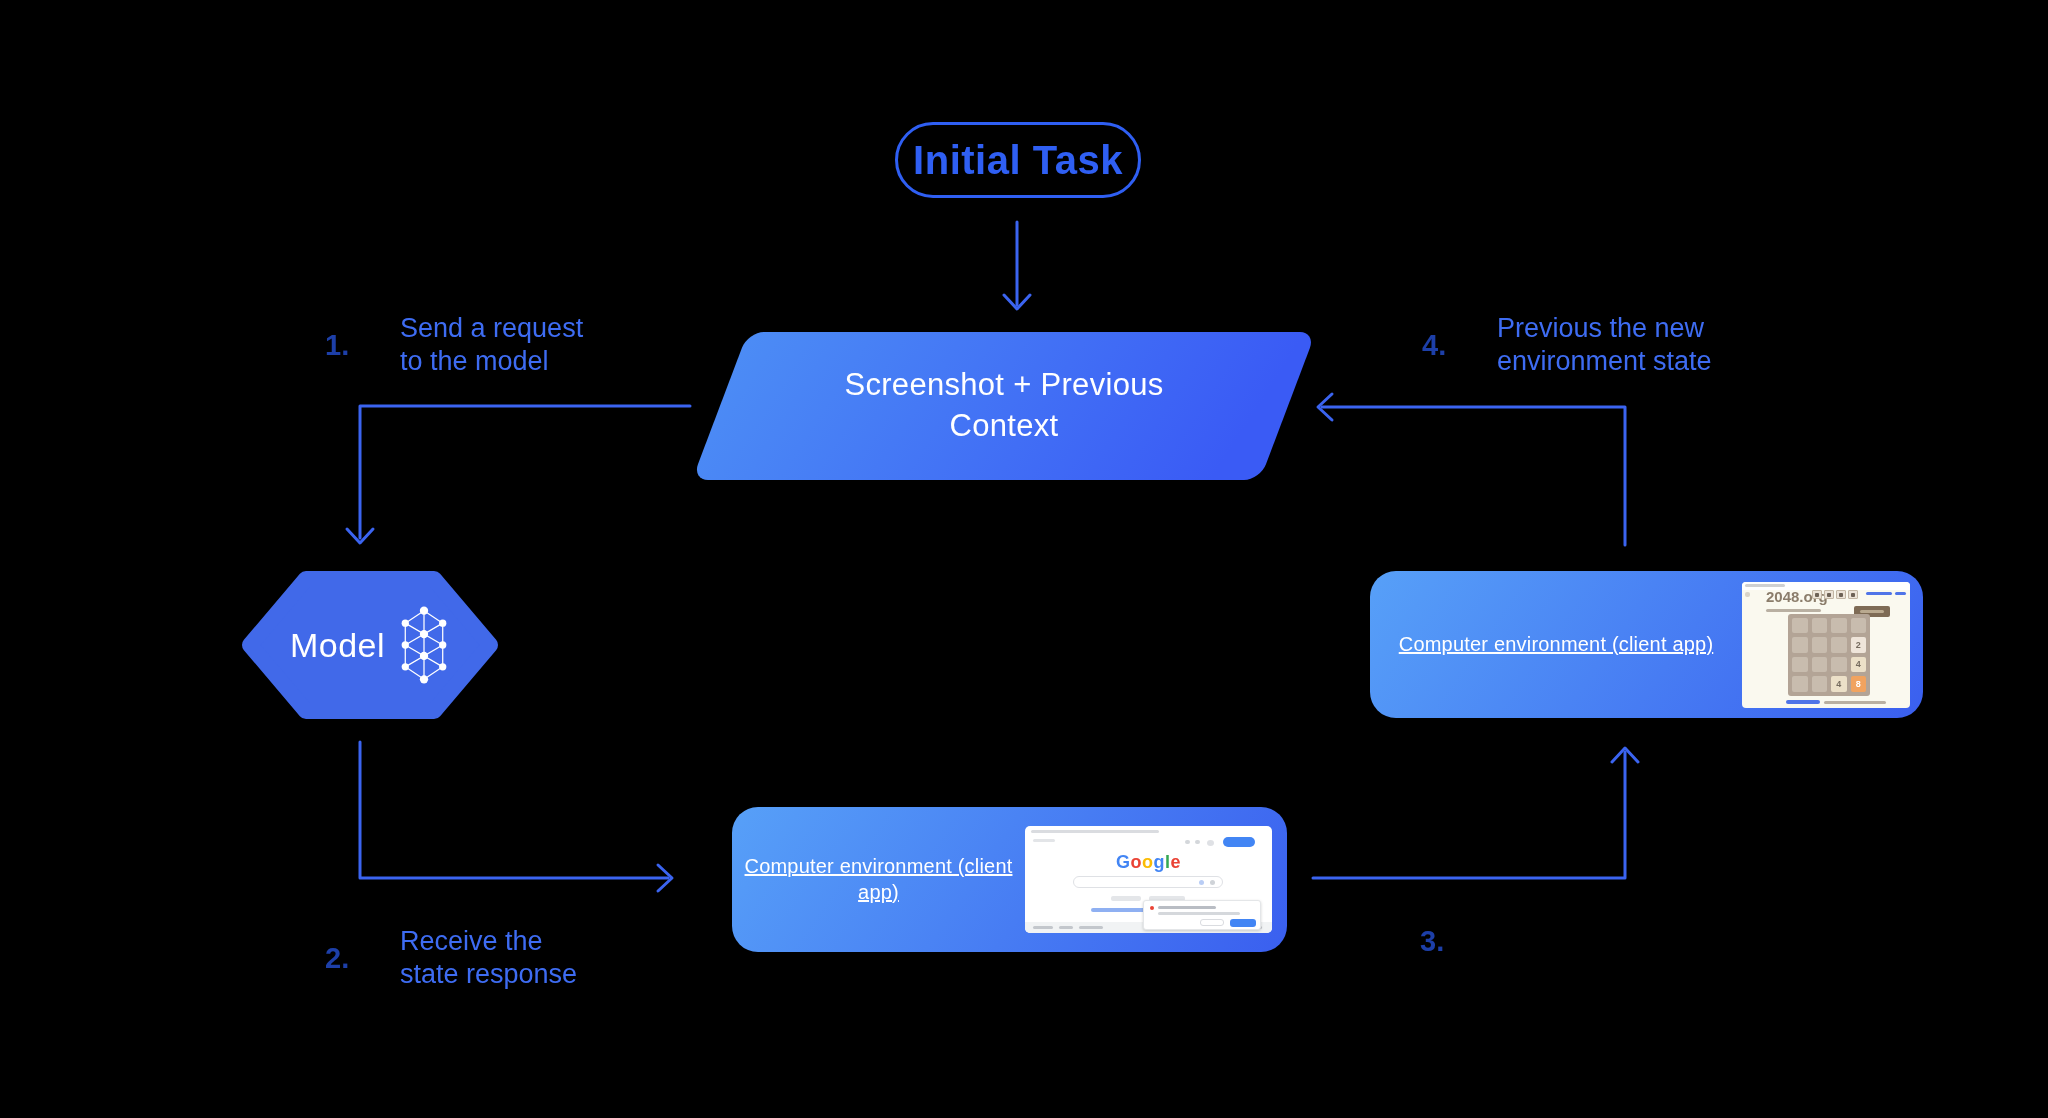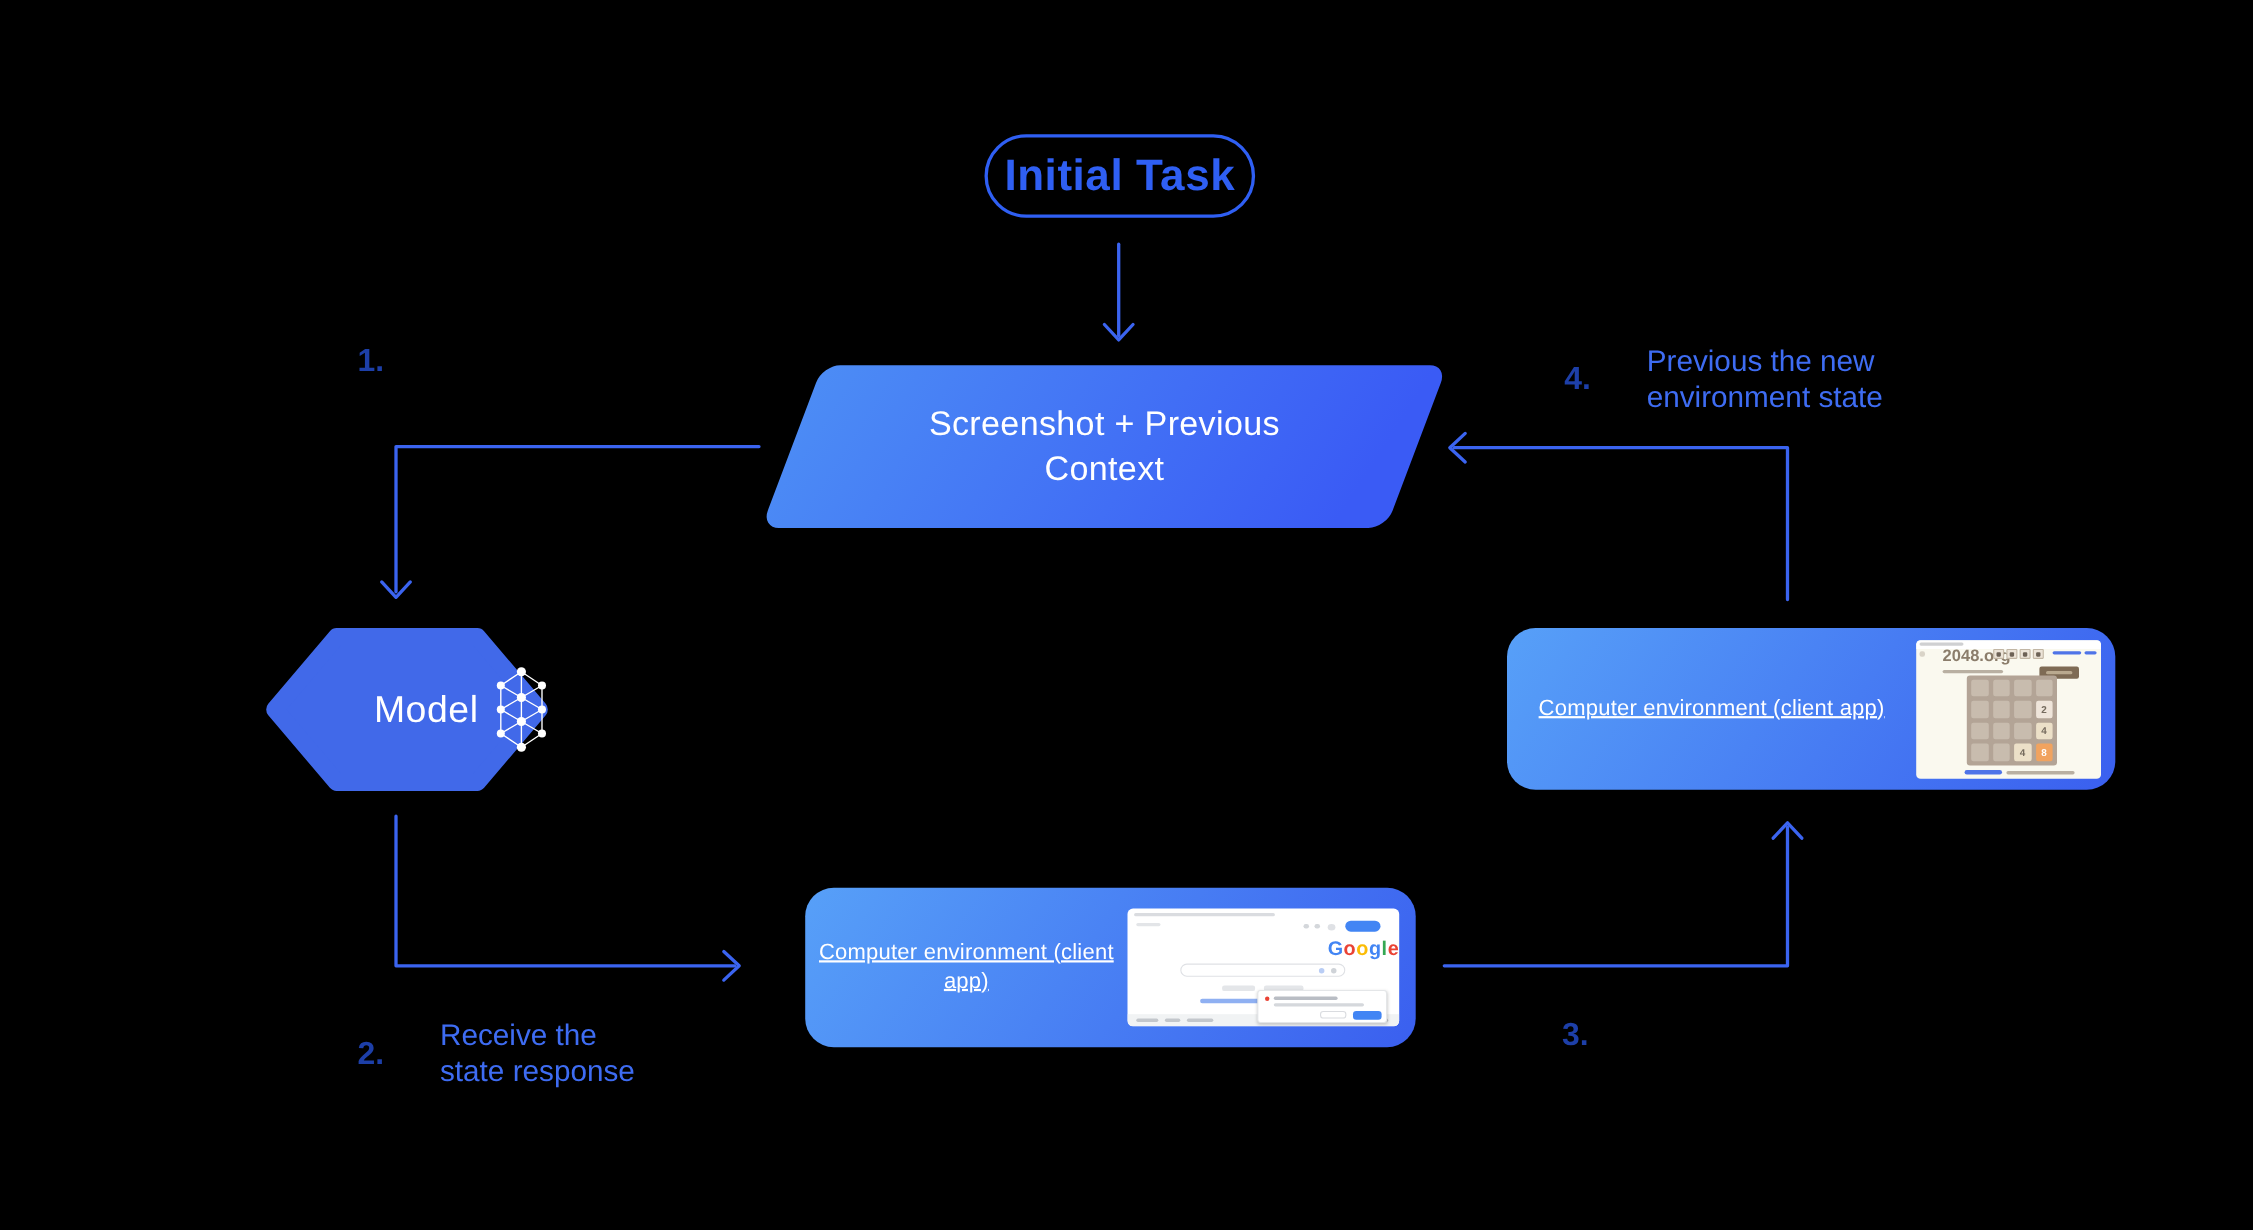--- a/index.html
+++ b/index.html
@@ -20,21 +20,21 @@
     border-radius:16px;background:linear-gradient(105deg,#4C8CF5 0%,#3A5BF5 92%);
     display:flex;align-items:center;justify-content:center;
   }
   .para-inner{
     transform:skewX(20.7deg);width:360px;text-align:center;
     color:#fff;font-size:31px;font-weight:400;line-height:1.32;letter-spacing:.3px;
   }
   .hex-wrap{position:absolute;left:240px;top:568px;width:260px;height:154px;}
   .hex-wrap svg.hexbg{position:absolute;left:0;top:0;}
   .hex-content{
-    position:absolute;inset:0;display:flex;align-items:center;justify-content:flex-end;gap:13px;
+    position:absolute;inset:0;display:flex;align-items:center;justify-content:center;gap:13px;
     color:#fff;
   }
   .hex-label{font-size:34px;font-weight:400;letter-spacing:.5px;}
   .env-box{
     position:absolute;border-radius:26px;
     background:linear-gradient(125deg,#57A0F8 0%,#3A5FEF 100%);
     display:flex;align-items:center;box-sizing:border-box;
   }
   .env-box.bottom{left:732px;top:807px;width:555px;height:145px;padding-right:15px;}
   .env-box.right{left:1370px;top:571px;width:553px;height:147px;padding-right:13px;}
@@ -54,21 +54,21 @@
   
   .connectors{position:absolute;left:0;top:0;pointer-events:none;}
   
   .bar{position:absolute;background:#c5c9d1;border-radius:2px;}
   
   .gthumb{
     position:relative;width:247px;height:107px;background:#fff;border-radius:5px;
     overflow:hidden;flex:none;font-family:"Liberation Sans",sans-serif;
   }
   .glogo{
-    position:absolute;left:0;top:26px;width:100%;text-align:right;
+    position:absolute;left:0;top:26px;width:100%;text-align:center;
     font-size:18px;font-weight:700;letter-spacing:.5px;
   }
   .gsearch{
     position:absolute;left:48px;top:50px;width:150px;height:12px;border-radius:7px;
     border:1px solid #dfe1e5;background:#fff;box-sizing:border-box;
   }
   .gdialog{
     position:absolute;left:118px;top:74px;width:116px;height:28px;background:#fff;
     border:1px solid #e4e6e8;border-radius:3px;box-shadow:0 1px 3px rgba(0,0,0,.18);z-index:2;
   }
@@ -241,20 +241,22 @@
           <div class="gcell t4">4</div>
           <div class="gcell t8">8</div>
         </div>
       <div class="bar" style="left:44px;top:118px;width:34px;height:4px;background:#4f74e8;"></div>
       <div class="bar" style="left:82px;top:119px;width:62px;height:3px;background:#b9b0a2;"></div>
     </div>
   </div>
 
   <div class="step s1">
     <span class="step-num">1.</span>
+    <span class="step-text">Send a request
+to the model</span>
   </div>
   <div class="step s2">
     <span class="step-num">2.</span>
     <span class="step-text">Receive the
 state response</span>
   </div>
   <div class="step s3">
     <span class="step-num">3.</span>
   </div>
   <div class="step s4">

